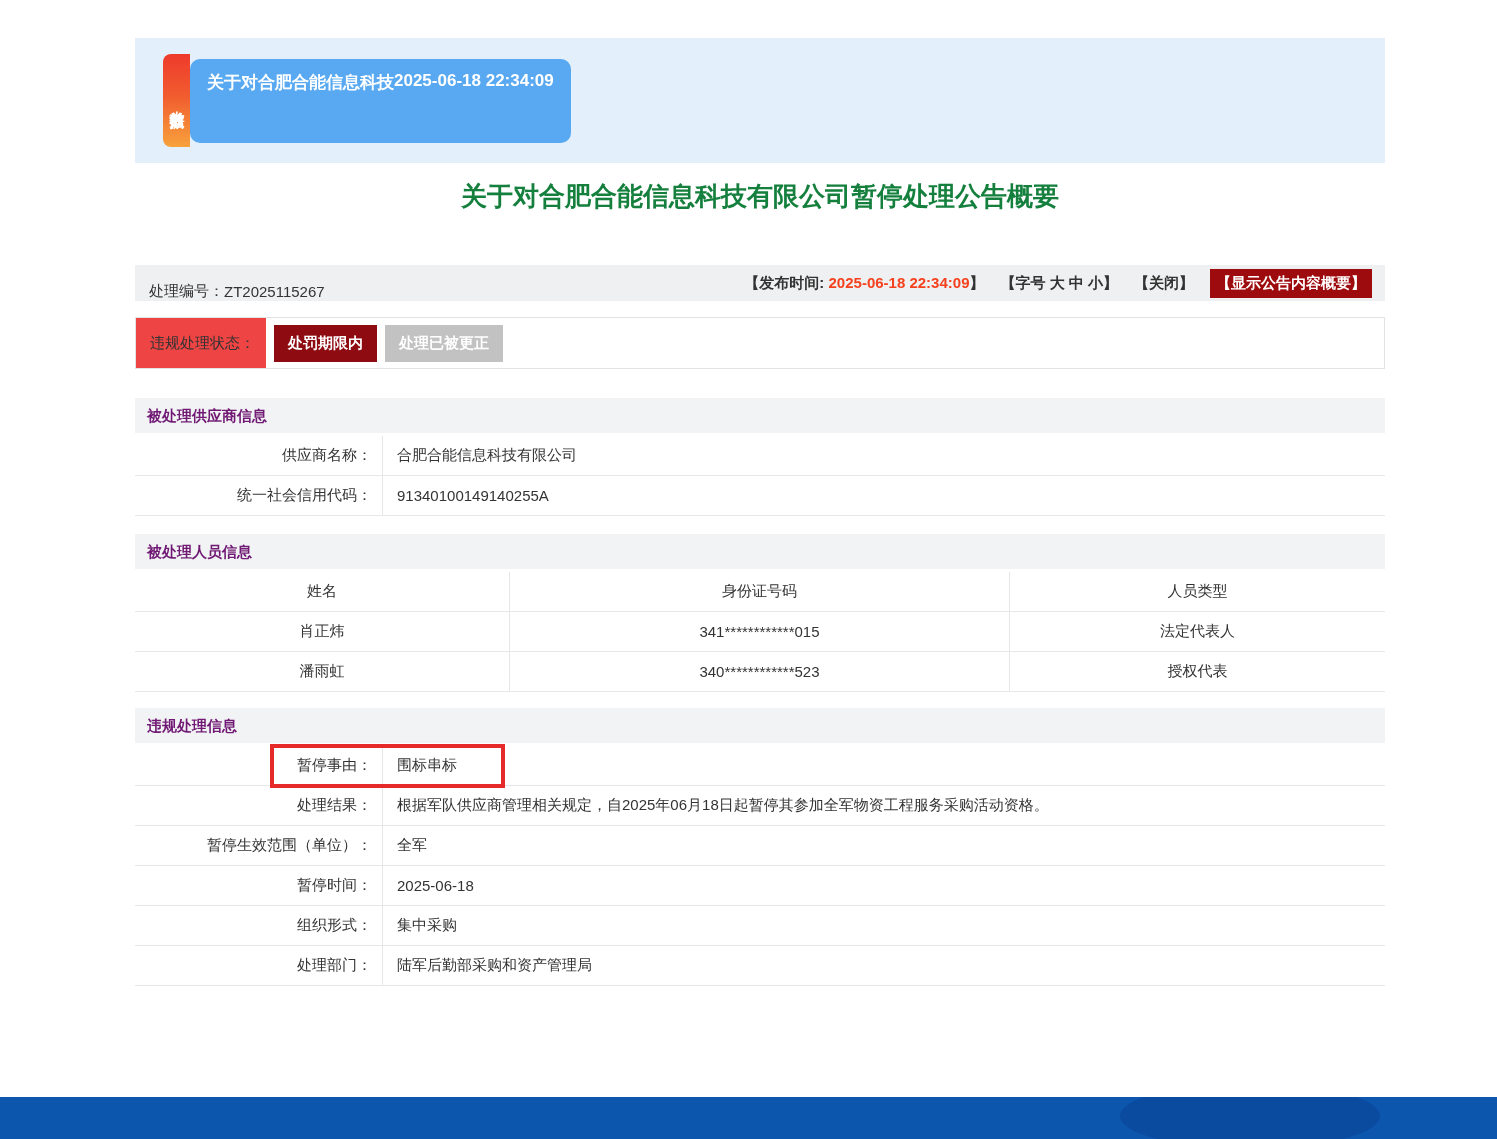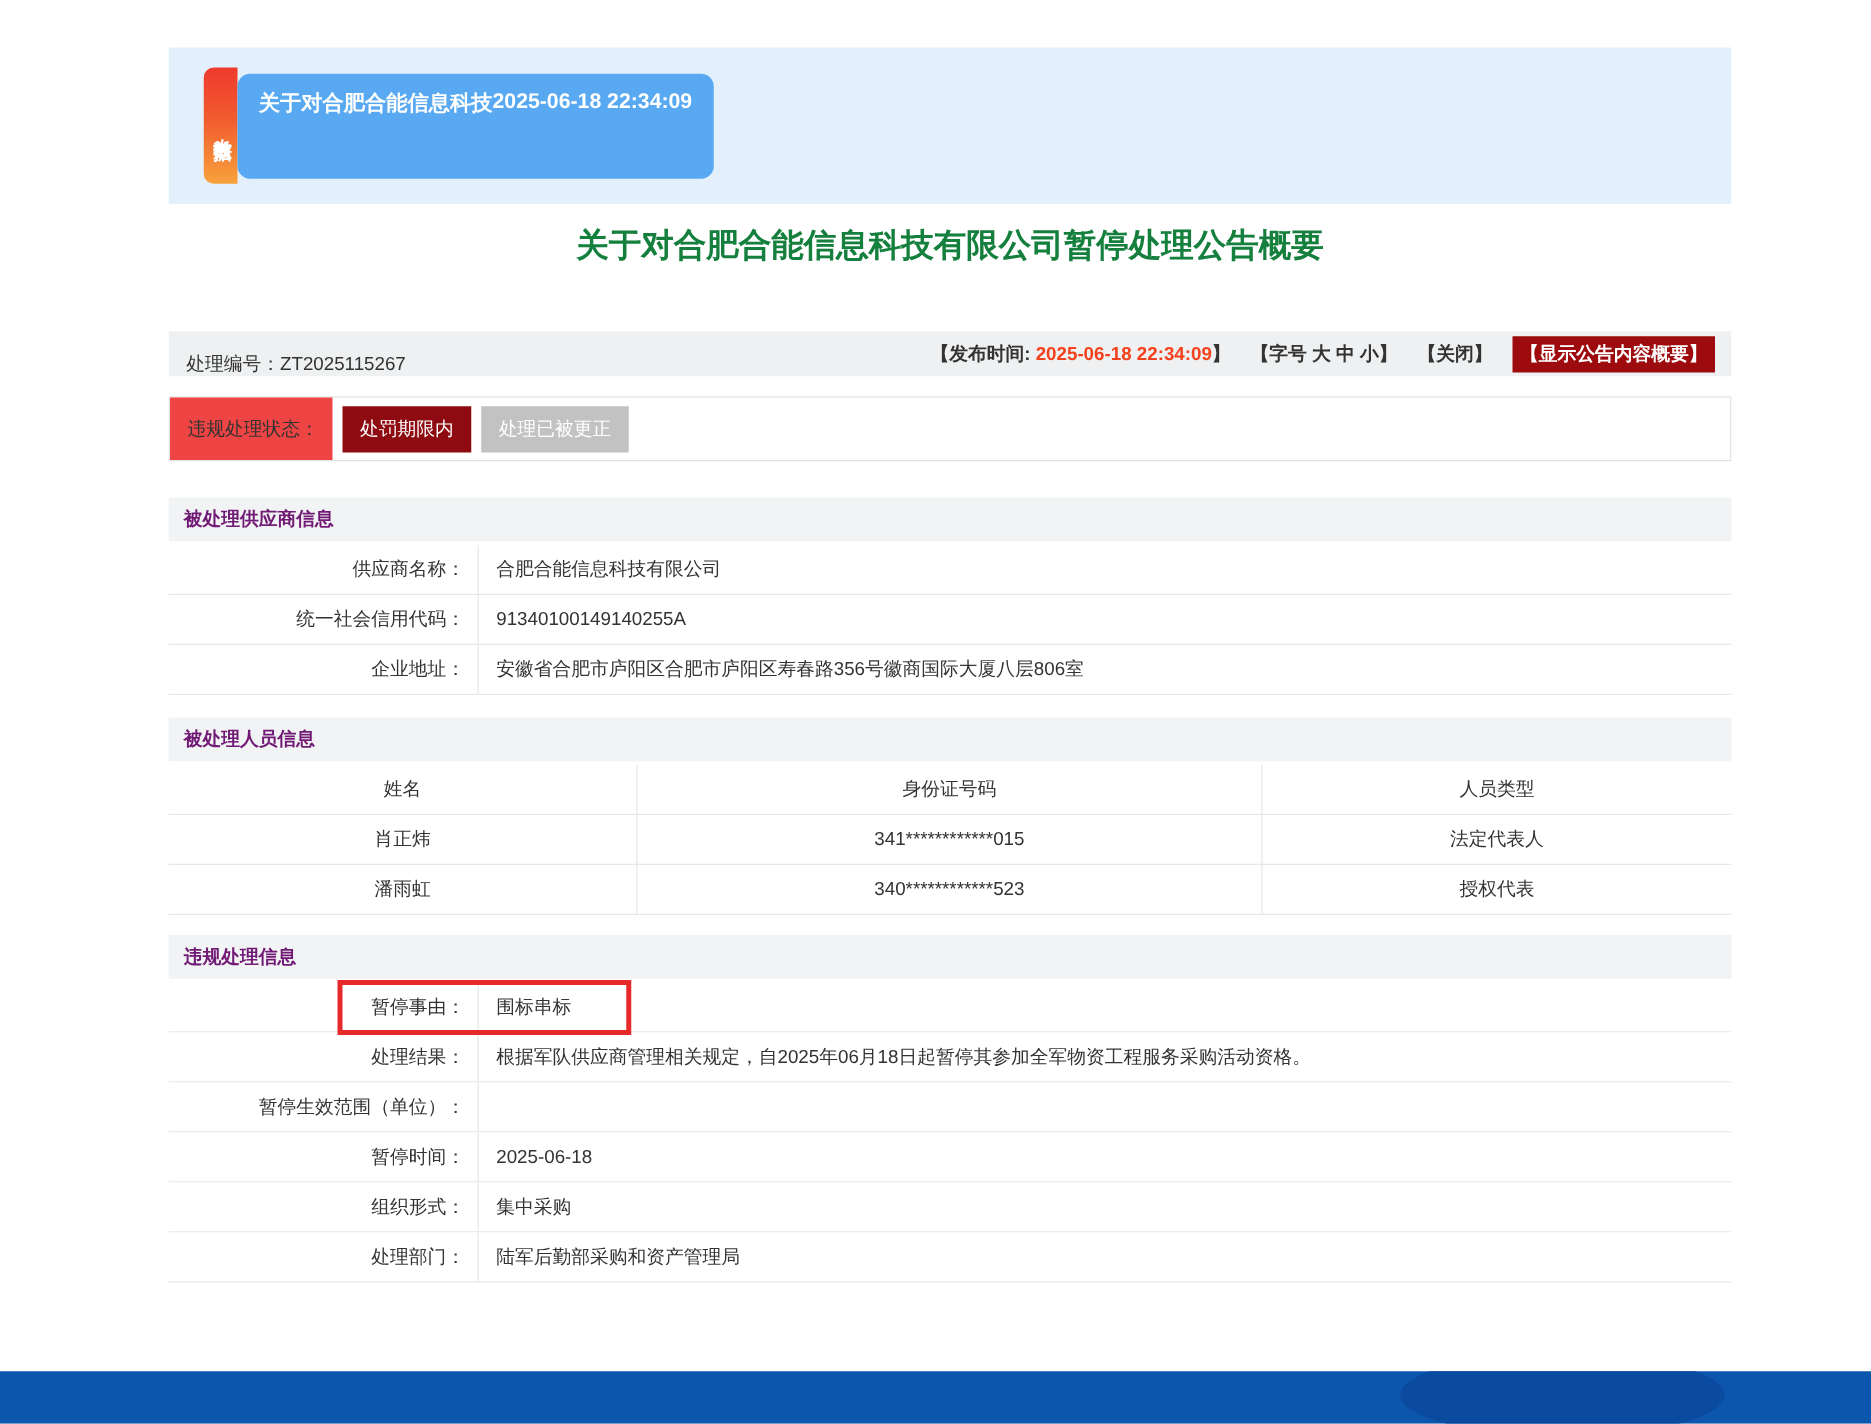--- a/index.html
+++ b/index.html
@@ -52,21 +52,21 @@
   .link-like { cursor: pointer; }
   .btn-show-summary {
     background: #9e0b0e; color: #fff; padding: 5px 6px;
     font-weight: bold; font-size: 15px; cursor: pointer; border: none;
   }
 
   
   .status-row { margin-top: 16px; height: 52px; border: 1px solid #e2e3e4; display: flex; }
   .status-label { width: 130px; background: #ef4444; display: flex; align-items: center; padding-left: 14px; font-size: 15px; }
   .status-buttons { display: flex; align-items: center; gap: 8px; padding-left: 8px; }
-  .status-btn { padding: 9px 14px; font-size: 15px; font-weight: normal; color: #fff; border: none; cursor: default; }
+  .status-btn { padding: 9px 14px; font-size: 15px; font-weight: bold; color: #fff; border: none; cursor: default; }
   .status-btn.active { background: #8e0c11; }
   .status-btn.inactive { background: #c2c2c2; }
 
   
   .section-header {
     height: 35px; background: #f2f3f4; font-weight: bold; font-size: 15px;
     line-height: 35px; padding-left: 12px; color: #701a75;
   }
   .mt-s1 { margin-top: 29px; }
   .mt-s2 { margin-top: 18px; }
@@ -139,24 +139,20 @@
   <div class="section-header mt-s1">被处理供应商信息</div>
   <div class="kv-table">
     <div class="kv-row">
       <div class="kv-label">供应商名称：</div>
       <div class="kv-value">合肥合能信息科技有限公司</div>
     </div>
     <div class="kv-row">
       <div class="kv-label">统一社会信用代码：</div>
       <div class="kv-value">91340100149140255A</div>
     </div>
-    <div class="kv-row">
-      <div class="kv-label">企业地址：</div>
-      <div class="kv-value">安徽省合肥市庐阳区合肥市庐阳区寿春路356号徽商国际大厦八层806室</div>
-    </div>
   </div>
 
   <div class="section-header mt-s2">被处理人员信息</div>
   <div class="p-table">
     <div class="p-row">
       <div class="p-cell p-c1">姓名</div>
       <div class="p-cell p-c2">身份证号码</div>
       <div class="p-cell p-c3">人员类型</div>
     </div>
     <div class="p-row">
@@ -177,20 +173,21 @@
       <div class="kv-label">暂停事由：</div>
       <div class="kv-value">围标串标</div>
       <div class="highlight-box"></div>
     </div>
     <div class="kv-row">
       <div class="kv-label">处理结果：</div>
       <div class="kv-value">根据军队供应商管理相关规定，自2025年06月18日起暂停其参加全军物资工程服务采购活动资格。</div>
     </div>
     <div class="kv-row">
       <div class="kv-label">暂停生效范围（单位）：</div>
+      <div class="kv-value">全军</div>
     </div>
     <div class="kv-row">
       <div class="kv-label">暂停时间：</div>
       <div class="kv-value">2025-06-18</div>
     </div>
     <div class="kv-row">
       <div class="kv-label">组织形式：</div>
       <div class="kv-value">集中采购</div>
     </div>
     <div class="kv-row">

